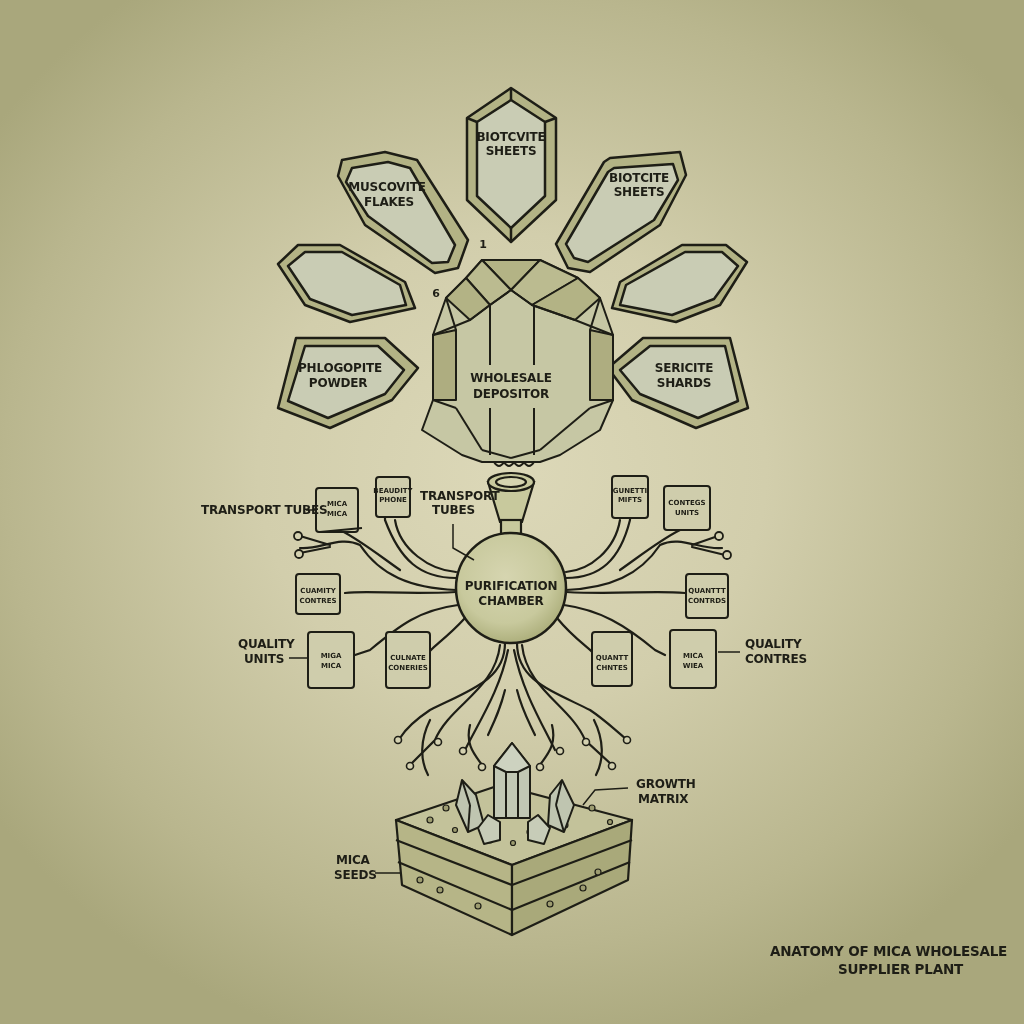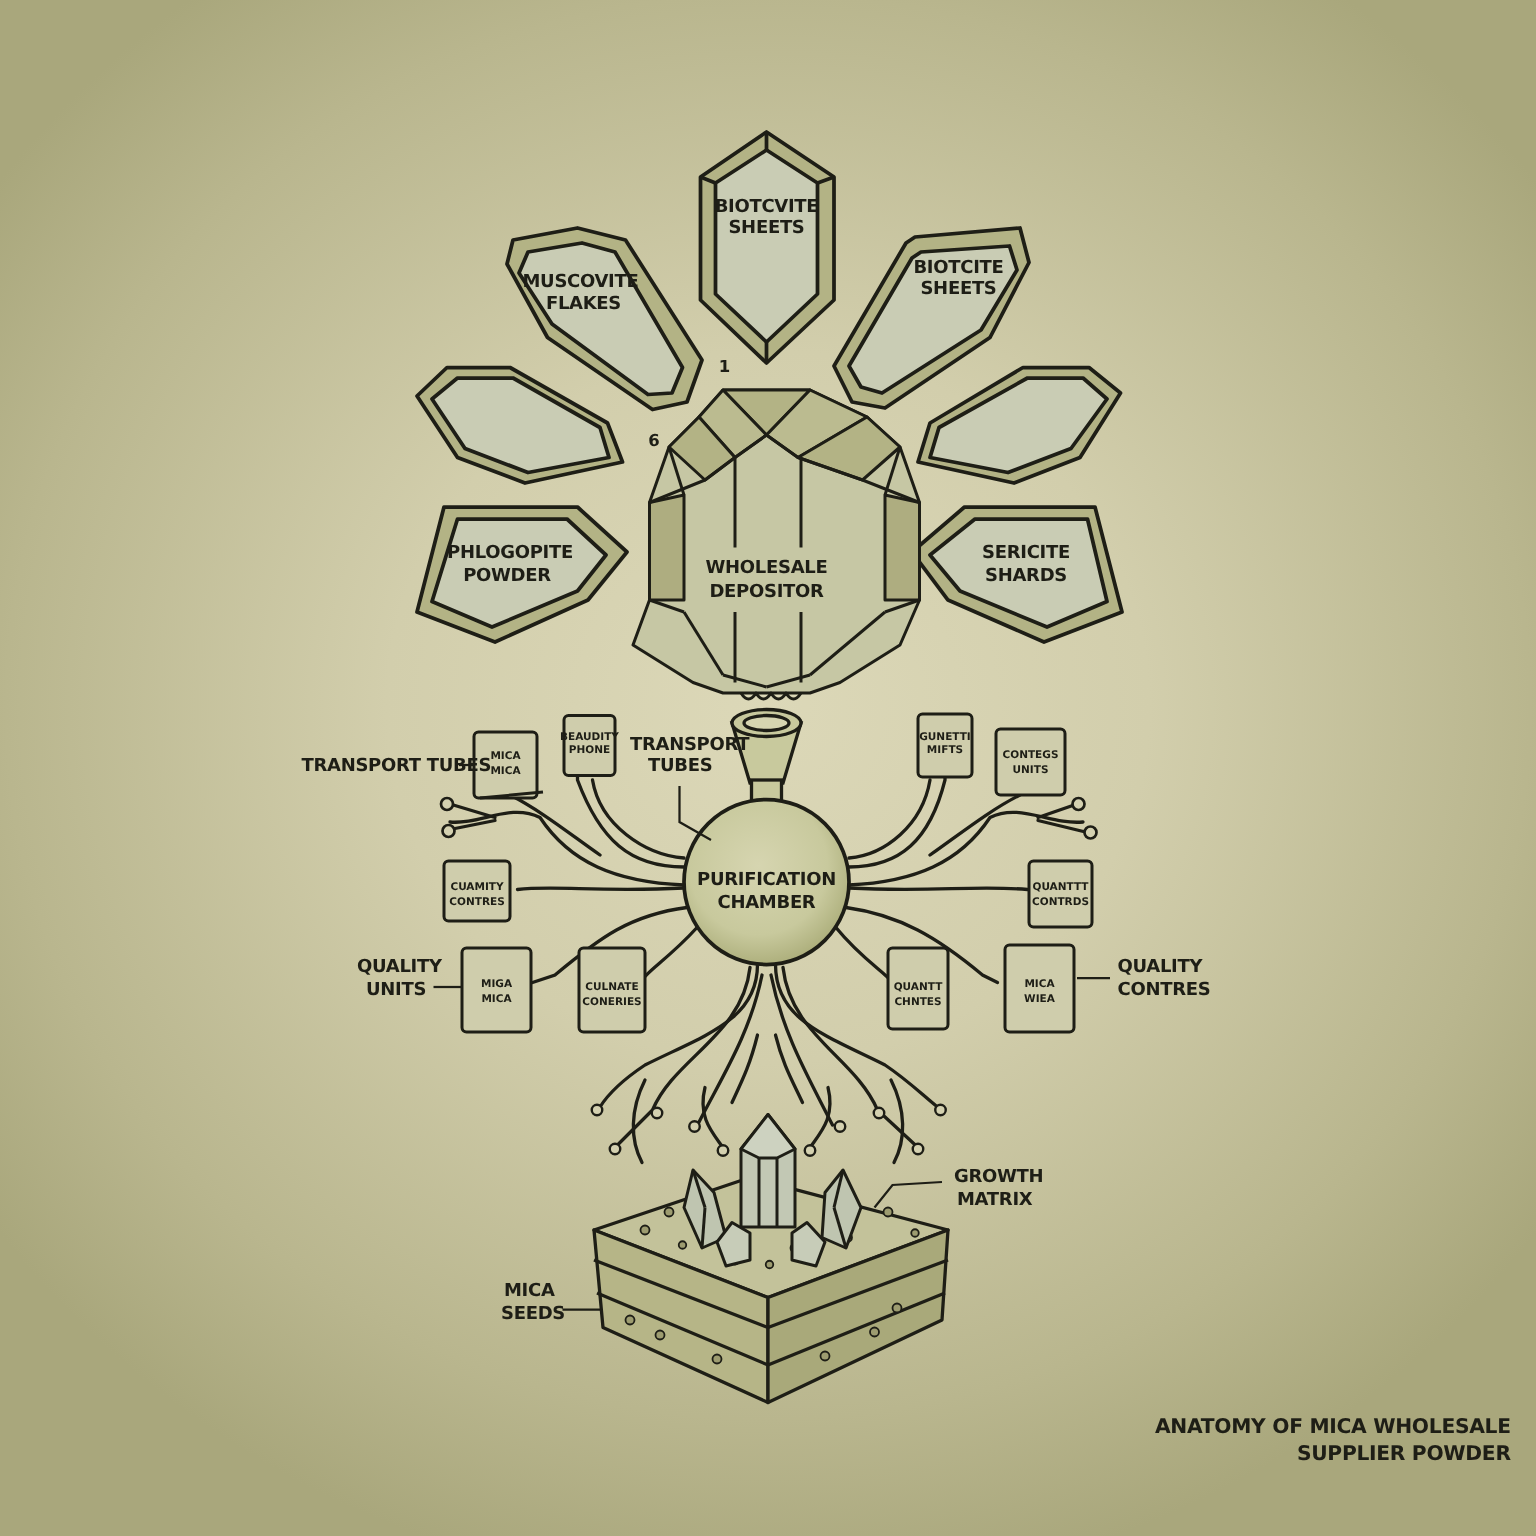--- a/index.html
+++ b/index.html
@@ -8,21 +8,21 @@
     background: radial-gradient(ellipse 62% 58% at 50% 46%, #dcd8b8 0%, #d2ceac 40%, #b9b68e 80%, #a9a77c 100%);
     font-family: "DejaVu Sans", "Liberation Sans", sans-serif;
     position:relative;
   }
   #stage { position:absolute; left:0; top:0; width:1024px; height:1024px; }
   svg text { font-family: "DejaVu Sans", "Liberation Sans", sans-serif; fill:#1e1e16; }
   .lbl { font-size:12px; font-weight:600; letter-spacing:-0.2px; }
   .lbl-sm { font-size:7px; font-weight:600; }
   .lbl-num { font-size:11px; font-weight:600; }
   .title { position:absolute; left:770px; top:942px; font-size:13.5px; font-weight:600; color:#1e1e16; line-height:18px; letter-spacing:-0.2px; }
-  .title span { display:block;text-align:right; }
+  .title span { display:block; }
   .title .l2 { padding-left:68px; }
 </style>
 </head>
 <body>
 
 <svg id="stage" viewBox="0 0 1024 1024" width="1024" height="1024">
   <defs>
     <radialGradient id="sphereGrad" cx="45%" cy="40%" r="60%">
       <stop offset="0%" stop-color="#d6d5b0"></stop>
       <stop offset="70%" stop-color="#c8c99d"></stop>
@@ -303,14 +303,14 @@
     <line x1="562" y1="780" x2="556" y2="805"></line>
       <line x1="556" y1="805" x2="564" y2="832"></line>
 
     <polygon points="488,815 500,822 500,840 484,844 478,828" fill="#c7ccb8"></polygon>
     <polygon points="538,815 550,828 544,844 528,840 528,822" fill="#c7ccb8"></polygon>
   </g>
 </svg>
 
 <div class="title">
   <span>ANATOMY OF MICA WHOLESALE</span>
-  <span class="l2">SUPPLIER POWDER</span>
+  <span class="l2">SUPPLIER PLANT</span>
 </div>
 
 </body></html>

